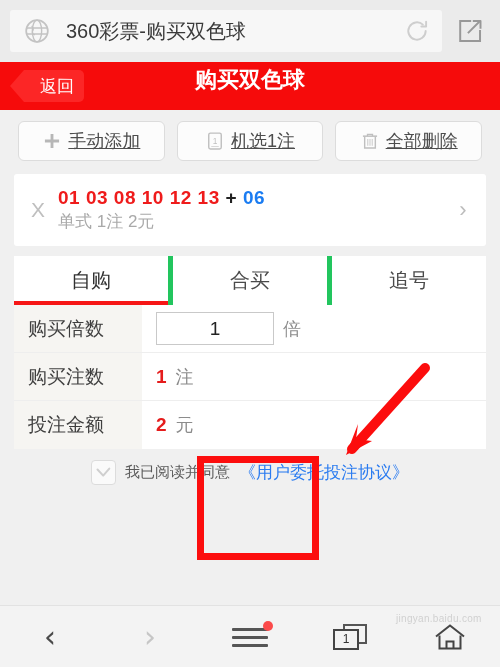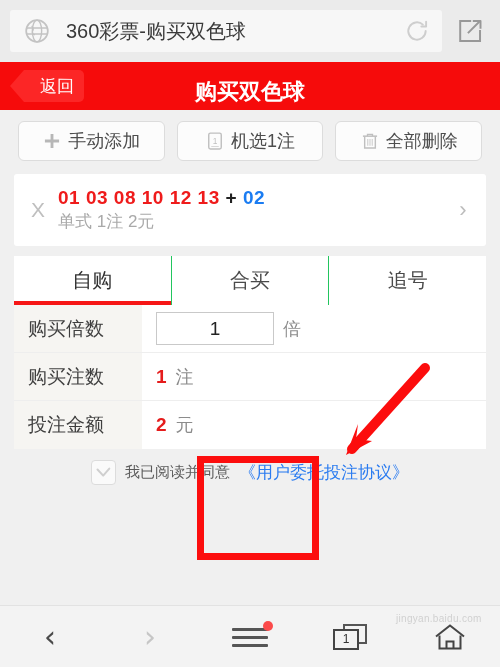--- a/index.html
+++ b/index.html
@@ -36,34 +36,34 @@
   }
   .back-btn {
     position: absolute; left: 10px; top: 8px; height: 32px; width: 74px;
     background: #fc2626; color: #fff; font-size: 17px;
     display: flex; align-items: center; justify-content: flex-end;
     padding-right: 10px;
     border-radius: 0 5px 5px 0;
     clip-path: polygon(14px 0, 100% 0, 100% 100%, 14px 100%, 0 50%);
   }
   .header-title {
-    position: absolute; left: 0; top: 12px; width: 500px; height: 36px;
+    position: absolute; left: 0; top: 0; width: 500px; height: 36px;
     display: flex; align-items: center; justify-content: center;
     color: #fff; font-size: 22px; font-weight: bold;
   }
 
   
   .content { position: absolute; left: 0; top: 110px; width: 500px; }
 
   .action-row { display: flex; gap: 12px; padding: 11px 18px 9px 18px; }
   .action-btn {
     flex: 1; height: 40px; background: #fcfcfc;
     border: 1px solid #dcdcdc; border-radius: 6px;
     display: flex; align-items: center; justify-content: center;
-    font-size: 18px; color: #4d4d4d; gap: 6px;
+    font-size: 18px; color: #4d4d4d; gap: 6px; text-decoration: underline;
   }
   .act-icon { width: 20px; height: 20px; flex: 0 0 20px; opacity: .62; }
 
   .ticket-card {
     margin: 4px 14px 0 14px; background: #fff; border-radius: 3px;
     height: 72px; display: flex; align-items: center; padding: 0 8px 0 4px;
   }
   .tk-x {
     width: 40px; flex: 0 0 40px; text-align: center;
     color: #bfbfbf; font-size: 21px;
@@ -75,21 +75,21 @@
   .tk-nums .blue { color: #1a7cf2; }
   .tk-sub { font-size: 17px; color: #a9a9a9; line-height: 1.4; }
   .tk-chev { width: 30px; flex: 0 0 30px; color: #bdbdbd; font-size: 22px; text-align: center; }
 
   .tabs {
     margin: 10px 14px 0 14px; background: #fff; display: flex; height: 49px;
   }
   .tab {
     flex: 1; display: flex; align-items: center; justify-content: center;
     font-size: 20px; color: #4a4a4a; position: relative;
-    border-right: 1px solid #22c55e;
+    border-right: 5px solid #22c55e;
   }
   .tab:last-child { border-right: none; }
   .tab.active { color: #303030; }
   .tab.active::after {
     content: ""; position: absolute; left: 0; right: 0; bottom: 0;
     height: 4px; background: #f61616;
   }
 
   .form { margin: 0 14px; background: #fff; }
   .form-row { display: flex; height: 48px; border-bottom: 1px solid #eeeeee; align-items: center; }
@@ -228,21 +228,21 @@
         <span>全部删除</span>
       </div>
     </div>
 
     <div class="ticket-card">
       <div class="tk-x">X</div>
       <div class="tk-body">
         <div class="tk-nums">
           <span class="red">01 03 08 10 12 13</span>
           <span class="plus">+</span>
-          <span class="blue">02</span>
+          <span class="blue">06</span>
         </div>
         <div class="tk-sub">单式  1注  2元</div>
       </div>
       <div class="tk-chev">›</div>
     </div>
 
     <div class="tabs">
       <div class="tab active">自购</div>
       <div class="tab">合买</div>
       <div class="tab">追号</div>

